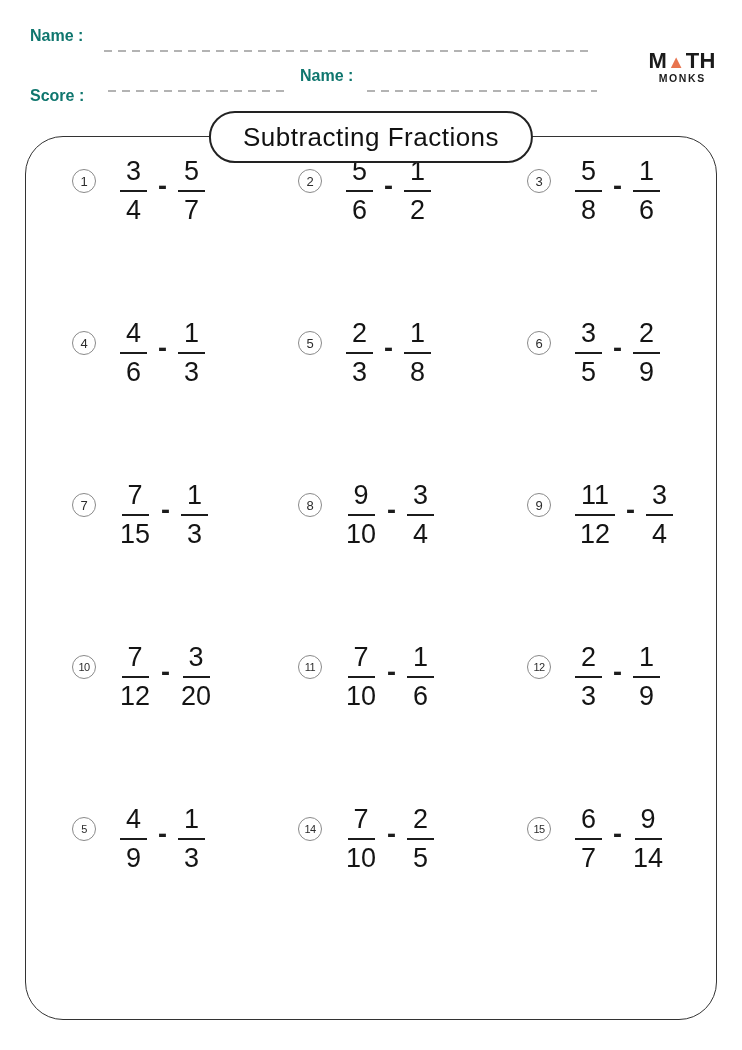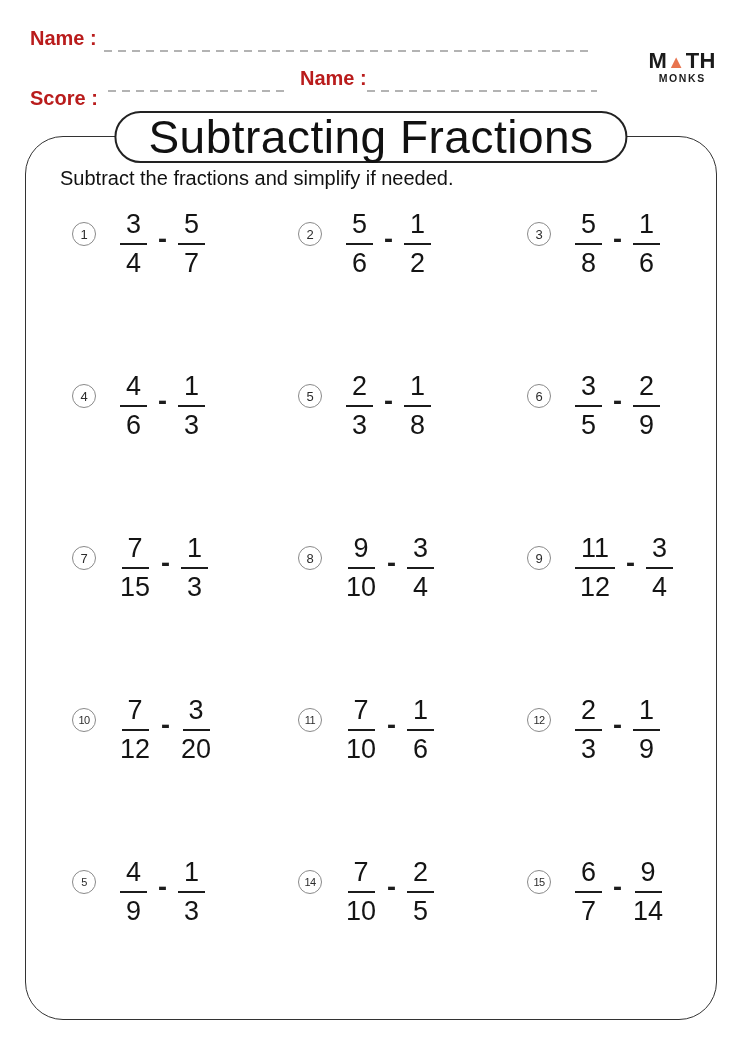--- a/index.html
+++ b/index.html
@@ -4,21 +4,21 @@
 <style>
   * { margin:0; padding:0; box-sizing:border-box; }
   html,body { background:#ffffff; }
   body {
     width:742px; height:1050px; position:relative; overflow:hidden;
     font-family:"Liberation Sans", sans-serif; color:#1a1a1a;
   }
   .page { position:absolute; inset:0; background:#fff; }
 
   
-  .hdr-label { position:absolute; font-size:20px; font-weight:600; color:#b91c1c; }
+  .hdr-label { position:absolute; font-size:16px; font-weight:600; color:#0f766e; }
   .name-label  { left:30px;  top:27px; }
   .score-label { left:30px;  top:67px;margin-top:20px; }
   .date-label  { left:300px; top:67px; }
   .dash-line {
     position:absolute; height:2px;
     background-image:repeating-linear-gradient(90deg,#b3b3b3 0 8px,transparent 8px 14px);
   }
   .name-line  { left:104px; top:50px; width:488px; }
   .score-line { left:108px; top:90px; width:180px; }
   .date-line  { left:367px; top:90px; width:230px; }
@@ -30,21 +30,21 @@
 
   
   .sheet {
     position:absolute; left:25px; top:136px; width:692px; height:884px;
     border:1.5px solid #333; border-radius:38px; background:#fff;
   }
   .title-pill {
     position:absolute; top:-26px; left:50%; transform:translateX(-50%);
     height:52px; padding:0 32px; background:#fff;
     border:2px solid #222; border-radius:27px;
-    font-size:46px; font-weight:400; letter-spacing:0.5px; color:#111;
+    font-size:26px; font-weight:400; letter-spacing:0.5px; color:#111;
     line-height:48px; white-space:nowrap; z-index:2;
   }
   .instruction {
     margin:30px 0 0 34px; font-size:20px; line-height:23px; color:#111;
   }
 
   
   .grid {
     margin:20px 0 0 46px;
     display:grid;
@@ -79,21 +79,20 @@
   <span class="hdr-label date-label">Name :</span>
   <div class="dash-line date-line"></div>
 
   <div class="logo">
     <div class="logo-top"><span>M</span><span class="logo-triangle">▲</span><span>TH</span></div>
     <div class="logo-bottom">MONKS</div>
   </div>
 
   <div class="sheet">
     <div class="title-pill">Subtracting Fractions</div>
-    <div class="instruction">Subtract the fractions and simplify if needed.</div>
     <div class="grid">
   <div class="problem">
     <span class="qnum">
             <span>1</span>
           </span>
     <span class="frac">
       <span class="num">3</span>
       <span class="den">4</span>
     </span>
     <span class="op">-</span>

